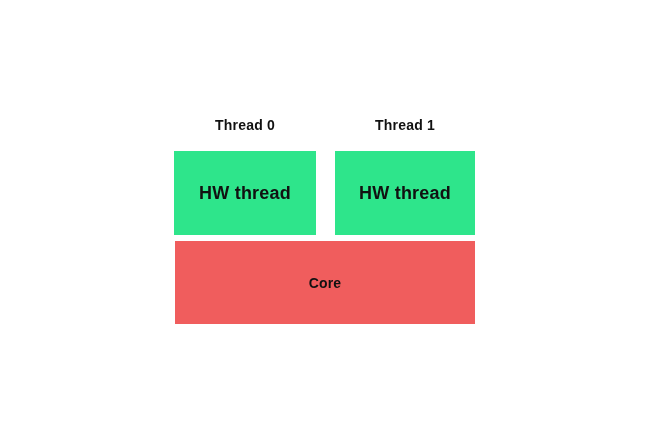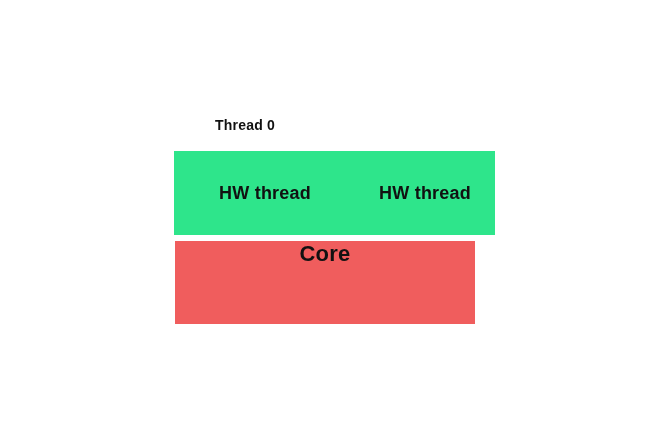--- a/index.html
+++ b/index.html
@@ -34,46 +34,47 @@
     top: 151px;
     height: 84px;
     background: var(--hw-thread-fill, #2ee58b);
     display: flex;
     align-items: center;
     justify-content: center;
     font-size: 18px;
     font-weight: 700;
     color: var(--text, #111111);
     letter-spacing: 0.2px;
-    padding-left: 20px;
   }
   .hw-box.b0 { left: 174px; width: 142px; }
   .hw-box.b1 { left: 335px; width: 140px; }
   .core-box {
     position: absolute;
     left: 175px;
     top: 241px;
     width: 300px;
     height: 83px;
     background: var(--core-fill, #f05d5d);
     display: flex;
+    align-items: center;
     justify-content: center;
-    font-size: 22px;
+    font-size: 14px;
     font-weight: 700;
     color: var(--text, #111111);
     letter-spacing: 0.2px;
   }
 </style>
 </head>
 <body>
 
 <div class="canvas">
 
   <div class="thread-label t0">Thread 0</div>
 
+  <div class="thread-label t1">Thread 1</div>
 
   <div class="hw-box b0">
     <span>HW thread</span>
   </div>
 
   <div class="hw-box b1">
     <span>HW thread</span>
   </div>
 
   <div class="core-box">

